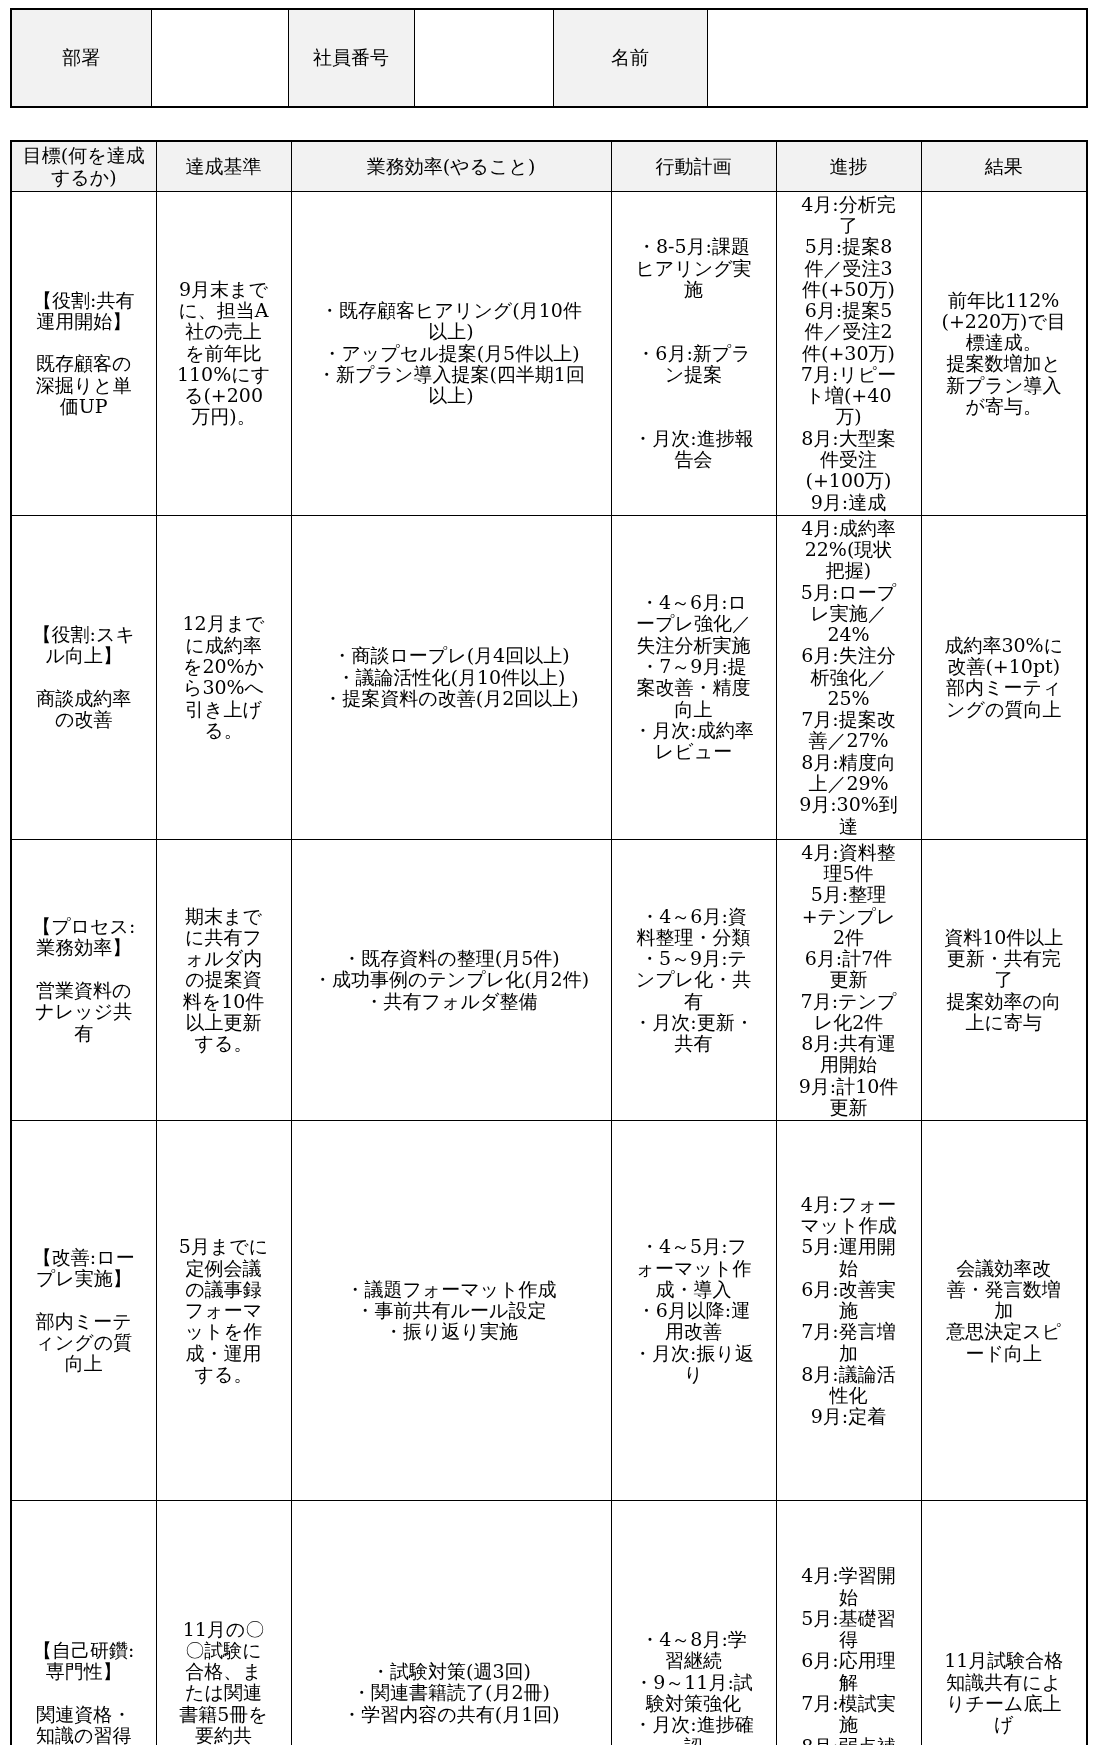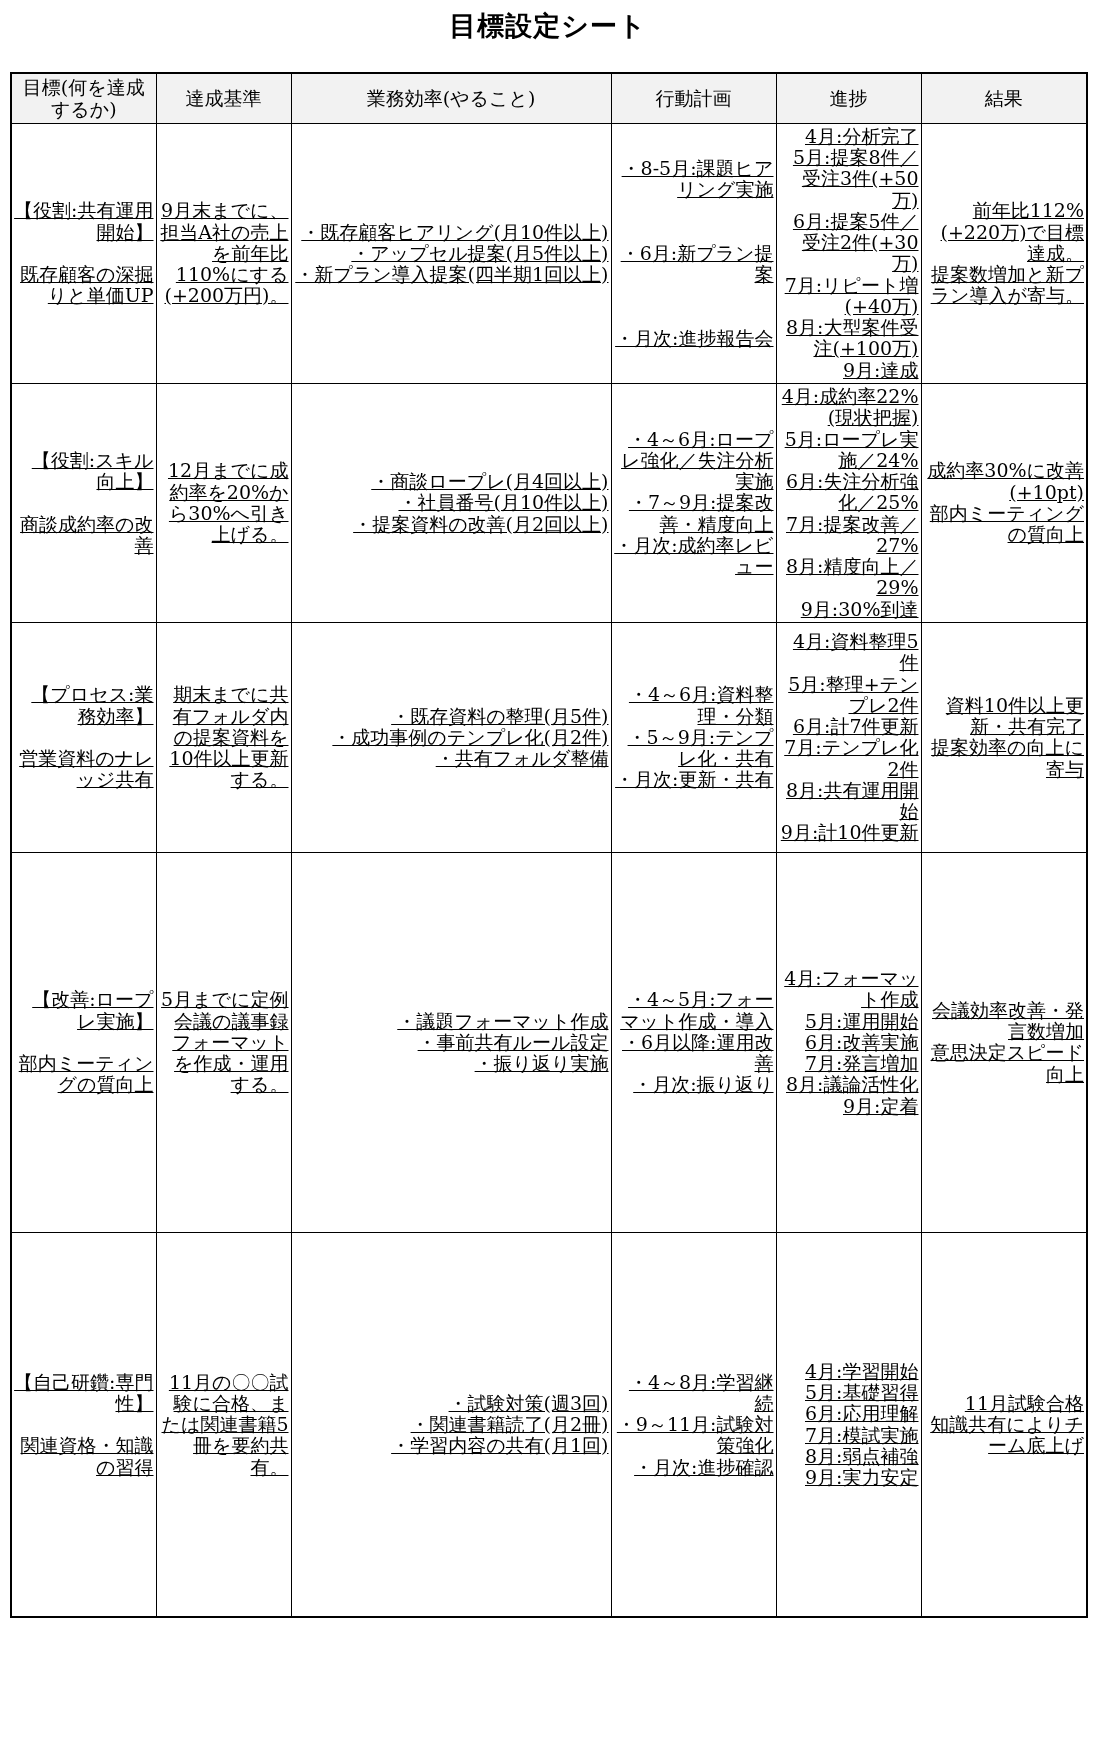--- a/index.html
+++ b/index.html
@@ -37,40 +37,58 @@
     line-height:1.18;
     text-align:center;
     vertical-align:middle;
     padding:2px 4px;
   }
   .goal-table thead tr{height:42px;}
   .goal-table td{
     font-size:19px;
     line-height:1.12;
     vertical-align:middle;
-    text-align:right;
-    padding:2px 2px;
+    text-align:center;
+    padding:2px 20px;
     white-space:pre-wrap;
     overflow:hidden;
     word-break:normal;
-    text-decoration:underline;
   }
   tr.r1{height:250px;}
   tr.r2{height:235px;}
   tr.r3{height:230px;}
   tr.r4{height:380px;}
   tr.r5{height:385px;}
 </style>
 </head>
 <body>
 
 <div class="page">
 
-  <h1 class="title">目標設定シート</h1>
-
+
+  <table class="info-table">
+    <colgroup>
+      <col style="width:140px">
+        <col style="width:137px">
+        <col style="width:126px">
+      <col style="width:139px">
+        <col style="width:154px">
+        <col style="width:380px">
+    </colgroup>
+    <tbody>
+      <tr>
+        <td class="shade">部署</td>
+        <td></td>
+        <td class="shade">社員番号</td>
+        <td></td>
+        <td class="shade">名前</td>
+        <td></td>
+      </tr>
+    </tbody>
+  </table>
 
   <table class="goal-table">
     <colgroup>
       <col style="width:145px">
         <col style="width:135px">
         <col style="width:320px">
       <col style="width:165px">
         <col style="width:145px">
         <col style="width:166px">
     </colgroup>
@@ -108,21 +126,21 @@
 9月:達成</td>
         <td>前年比112%(+220万)で目標達成。
 提案数増加と新プラン導入が寄与。</td>
       </tr>
       <tr class="r2">
         <td>【役割:スキル向上】
 
 商談成約率の改善</td>
         <td>12月までに成約率を20%から30%へ引き上げる。</td>
         <td>・商談ロープレ(月4回以上)
-・社員番号(月10件以上)
+・議論活性化(月10件以上)
 ・提案資料の改善(月2回以上)</td>
         <td>・4～6月:ロープレ強化／失注分析実施
 ・7～9月:提案改善・精度向上
 ・月次:成約率レビュー</td>
         <td>4月:成約率22%(現状把握)
 5月:ロープレ実施／24%
 6月:失注分析強化／25%
 7月:提案改善／27%
 8月:精度向上／29%
 9月:30%到達</td>

